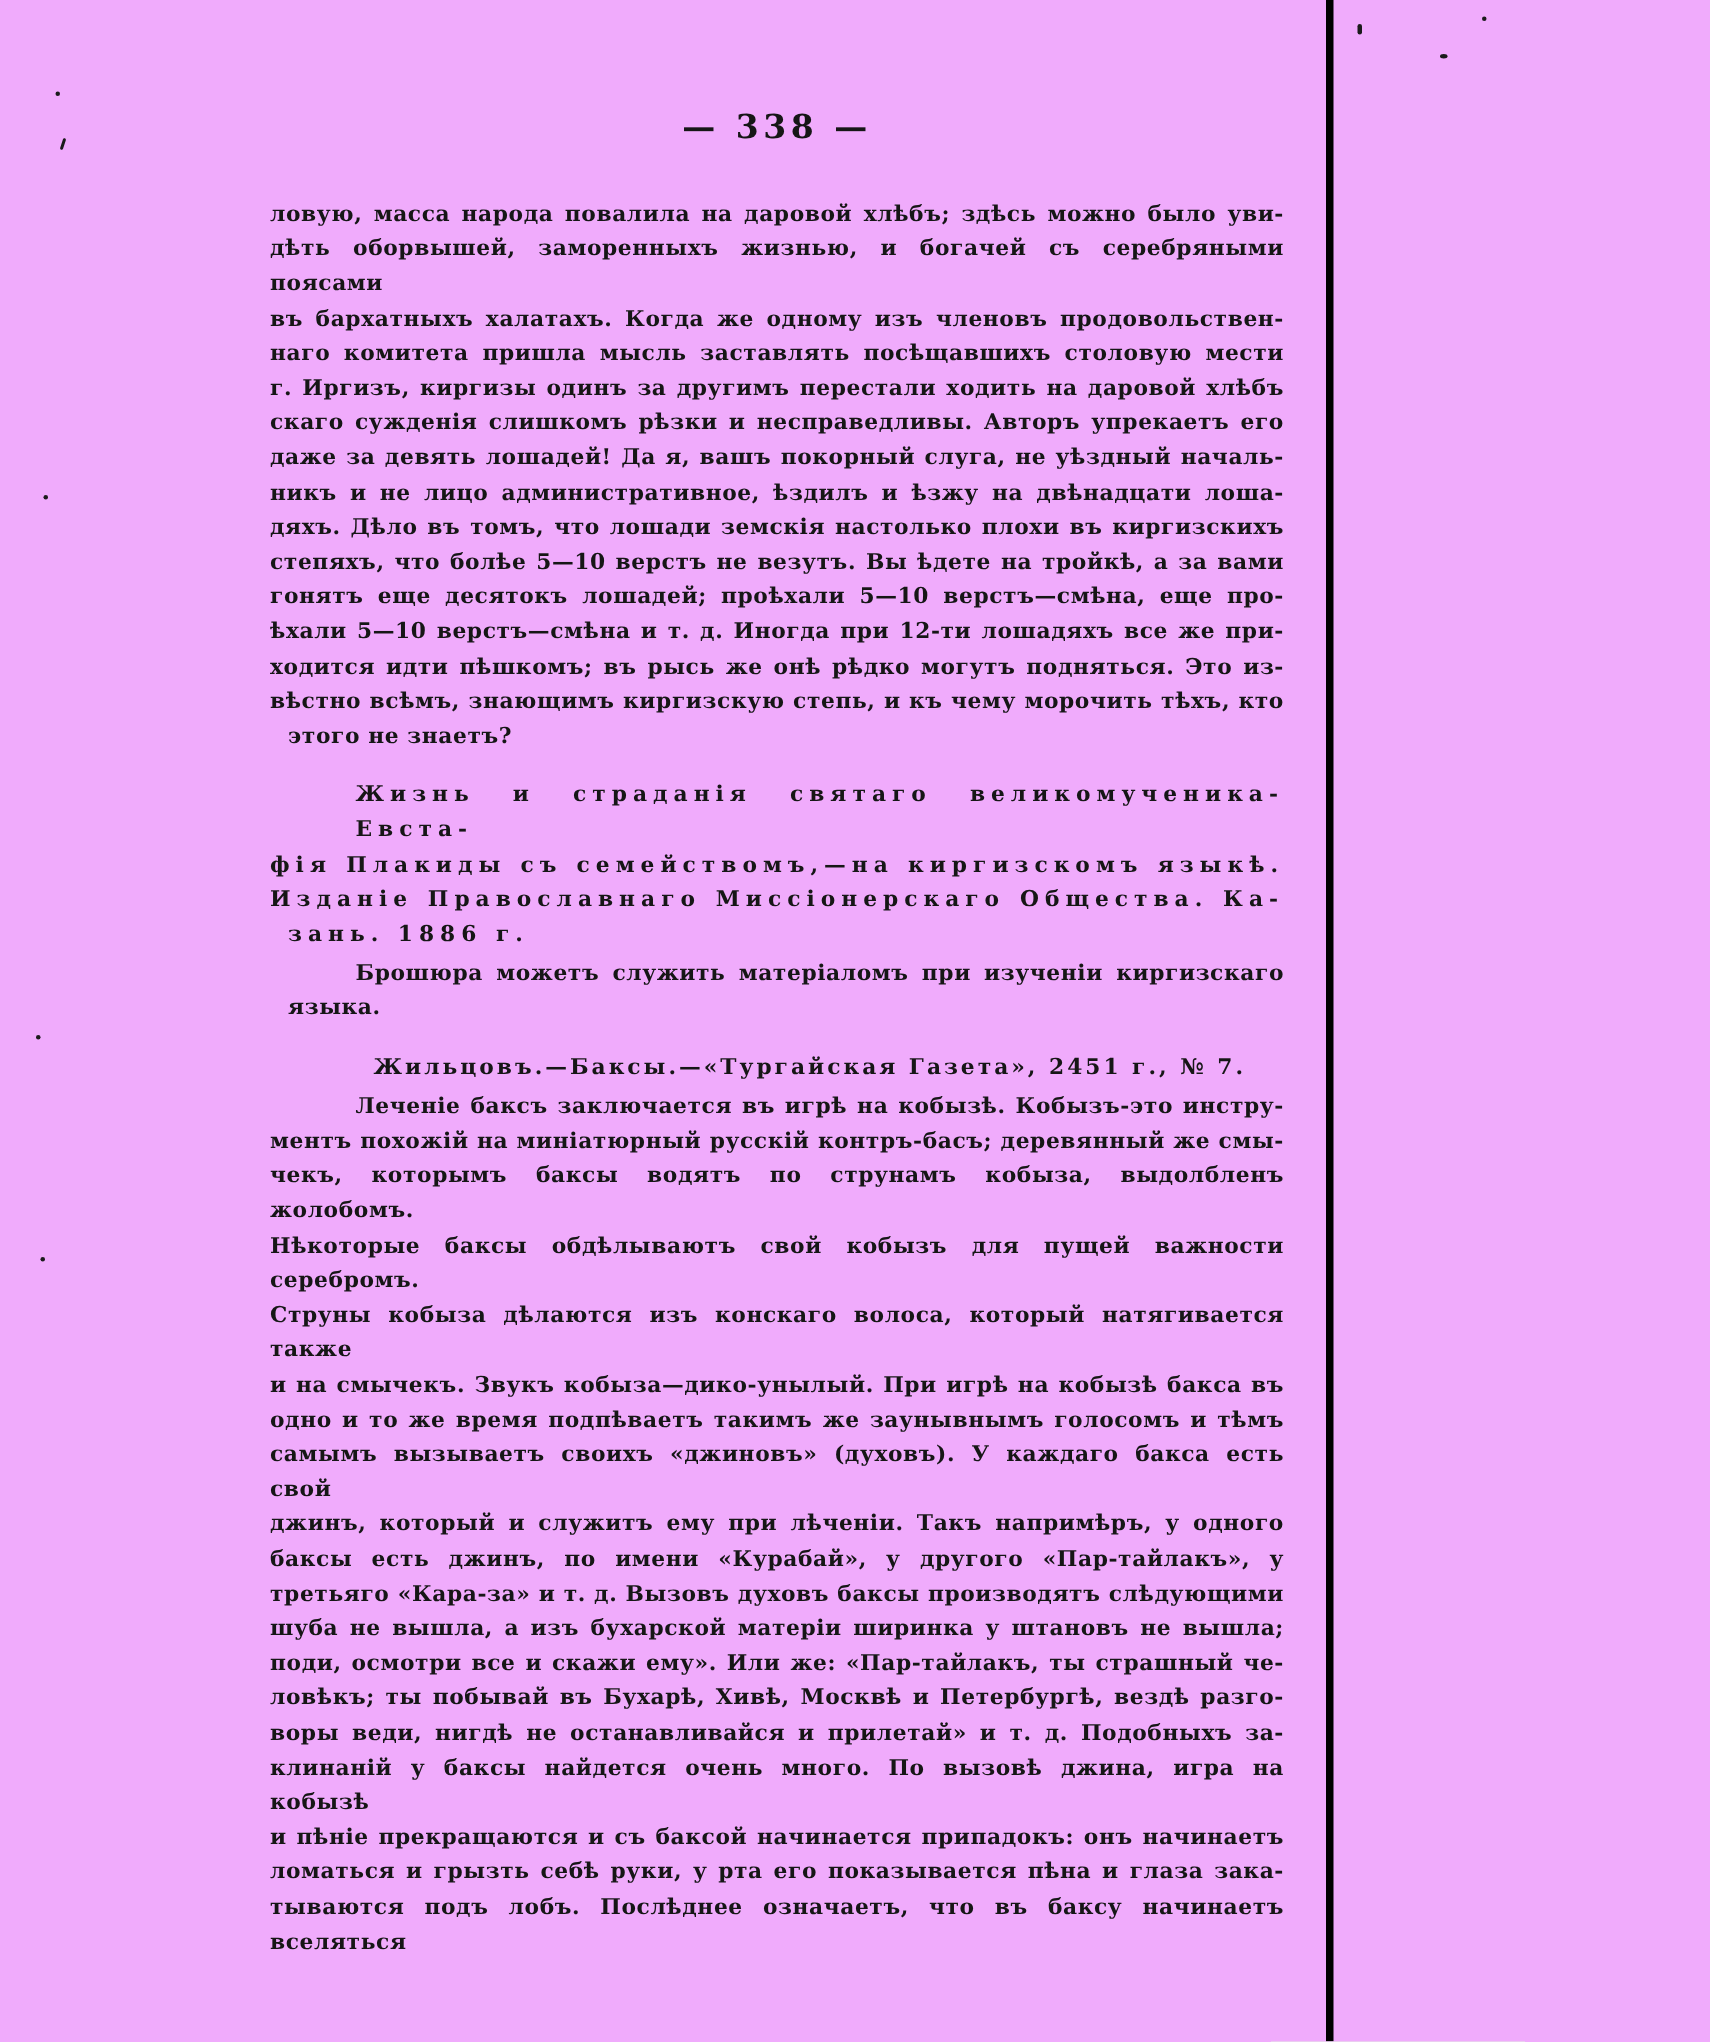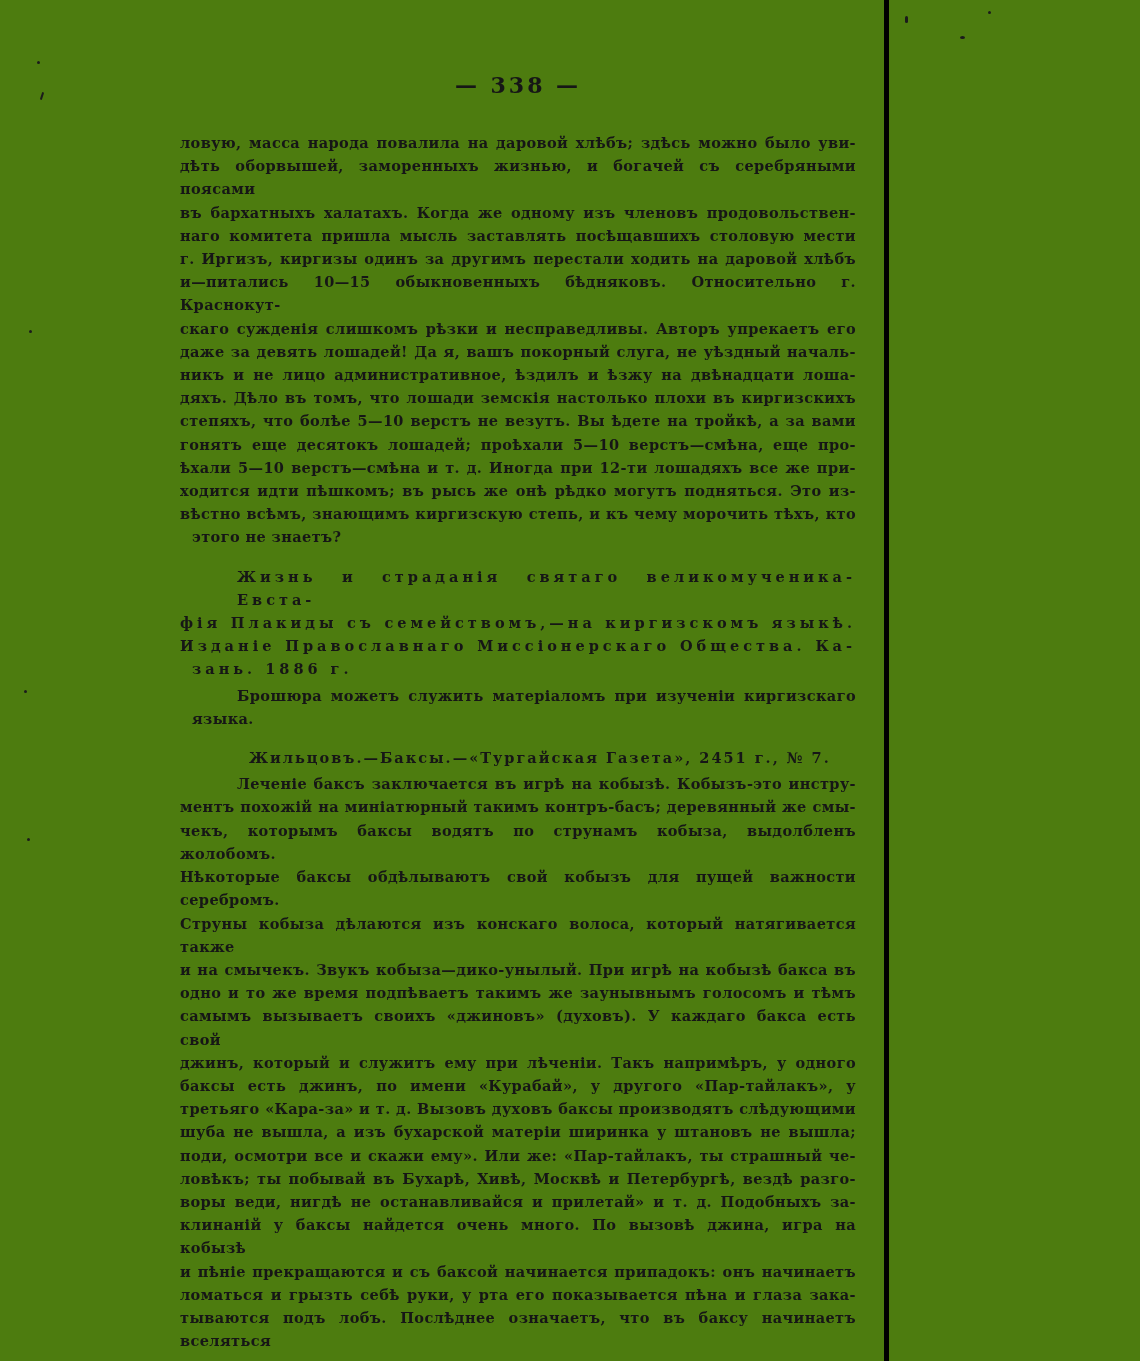--- a/index.html
+++ b/index.html
@@ -1,20 +1,20 @@
 <!DOCTYPE html>
 <html><head>
 <meta charset="utf-8">
 <style>
   html, body { margin: 0; padding: 0; background: #e8e8e8; }
   .page {
     position: relative;
     width: 1140px;
     height: 1361px;
-    background: #4d7c0f;
+    background: #f0abfc;
     overflow: hidden;
     font-family: "DejaVu Serif", "Liberation Serif", serif;
     color: #161616;
   }
   .page-number {
     position: absolute;
     top: 72px;
     left: 180px;
     width: 676px;
     text-align: center;
@@ -65,21 +65,20 @@
 
   <div class="page-number">— 338 —</div>
 
   <div class="text-block" id="textBlock">
       <div class="para body">
         <div class="line">ловую, масса народа повалила на даровой хлѣбъ; здѣсь можно было уви-</div>
         <div class="line">дѣть оборвышей, заморенныхъ жизнью, и богачей съ серебряными поясами</div>
         <div class="line">въ бархатныхъ халатахъ. Когда же одному изъ членовъ продовольствен-</div>
         <div class="line">наго комитета пришла мысль заставлять посѣщавшихъ столовую мести</div>
         <div class="line">г. Иргизъ, киргизы одинъ за другимъ перестали ходить на даровой хлѣбъ</div>
-        <div class="line">и—питались 10—15 обыкновенныхъ бѣдняковъ. Относительно г. Краснокут-</div>
         <div class="line">скаго сужденія слишкомъ рѣзки и несправедливы. Авторъ упрекаетъ его</div>
         <div class="line">даже за девять лошадей! Да я, вашъ покорный слуга, не уѣздный началь-</div>
         <div class="line">никъ и не лицо административное, ѣздилъ и ѣзжу на двѣнадцати лоша-</div>
         <div class="line">дяхъ. Дѣло въ томъ, что лошади земскія настолько плохи въ киргизскихъ</div>
         <div class="line">степяхъ, что болѣе 5—10 верстъ не везутъ. Вы ѣдете на тройкѣ, а за вами</div>
         <div class="line">гонятъ еще десятокъ лошадей; проѣхали 5—10 верстъ—смѣна, еще про-</div>
         <div class="line">ѣхали 5—10 верстъ—смѣна и т. д. Иногда при 12-ти лошадяхъ все же при-</div>
         <div class="line">ходится идти пѣшкомъ; въ рысь же онѣ рѣдко могутъ подняться. Это из-</div>
         <div class="line">вѣстно всѣмъ, знающимъ киргизскую степь, и къ чему морочить тѣхъ, кто</div>
         <div class="line last">этого не знаетъ?</div>
@@ -92,21 +91,21 @@
       </div>
       <div class="para body gap-sm">
         <div class="line indent">Брошюра можетъ служить матеріаломъ при изученіи киргизскаго</div>
         <div class="line last">языка.</div>
       </div>
       <div class="para spaced-sm gap-lg">
         <div class="line indent last">Жильцовъ.—Баксы.—«Тургайская Газета», 2451 г., № 7.</div>
       </div>
       <div class="para body gap-sm">
         <div class="line indent">Леченіе баксъ заключается въ игрѣ на кобызѣ. Кобызъ-это инстру-</div>
-        <div class="line">ментъ похожій на миніатюрный такимъ контръ-басъ; деревянный же смы-</div>
+        <div class="line">ментъ похожій на миніатюрный русскій контръ-басъ; деревянный же смы-</div>
         <div class="line">чекъ, которымъ баксы водятъ по струнамъ кобыза, выдолбленъ жолобомъ.</div>
         <div class="line">Нѣкоторые баксы обдѣлываютъ свой кобызъ для пущей важности серебромъ.</div>
         <div class="line">Струны кобыза дѣлаются изъ конскаго волоса, который натягивается также</div>
         <div class="line">и на смычекъ. Звукъ кобыза—дико-унылый. При игрѣ на кобызѣ бакса въ</div>
         <div class="line">одно и то же время подпѣваетъ такимъ же заунывнымъ голосомъ и тѣмъ</div>
         <div class="line">самымъ вызываетъ своихъ «джиновъ» (духовъ). У каждаго бакса есть свой</div>
         <div class="line">джинъ, который и служитъ ему при лѣченіи. Такъ напримѣръ, у одного</div>
         <div class="line">баксы есть джинъ, по имени «Курабай», у другого «Пар-тайлакъ», у</div>
         <div class="line">третьяго «Кара-за» и т. д. Вызовъ духовъ баксы производятъ слѣдующими</div>
         <div class="line">шуба не вышла, а изъ бухарской матеріи ширинка у штановъ не вышла;</div>

